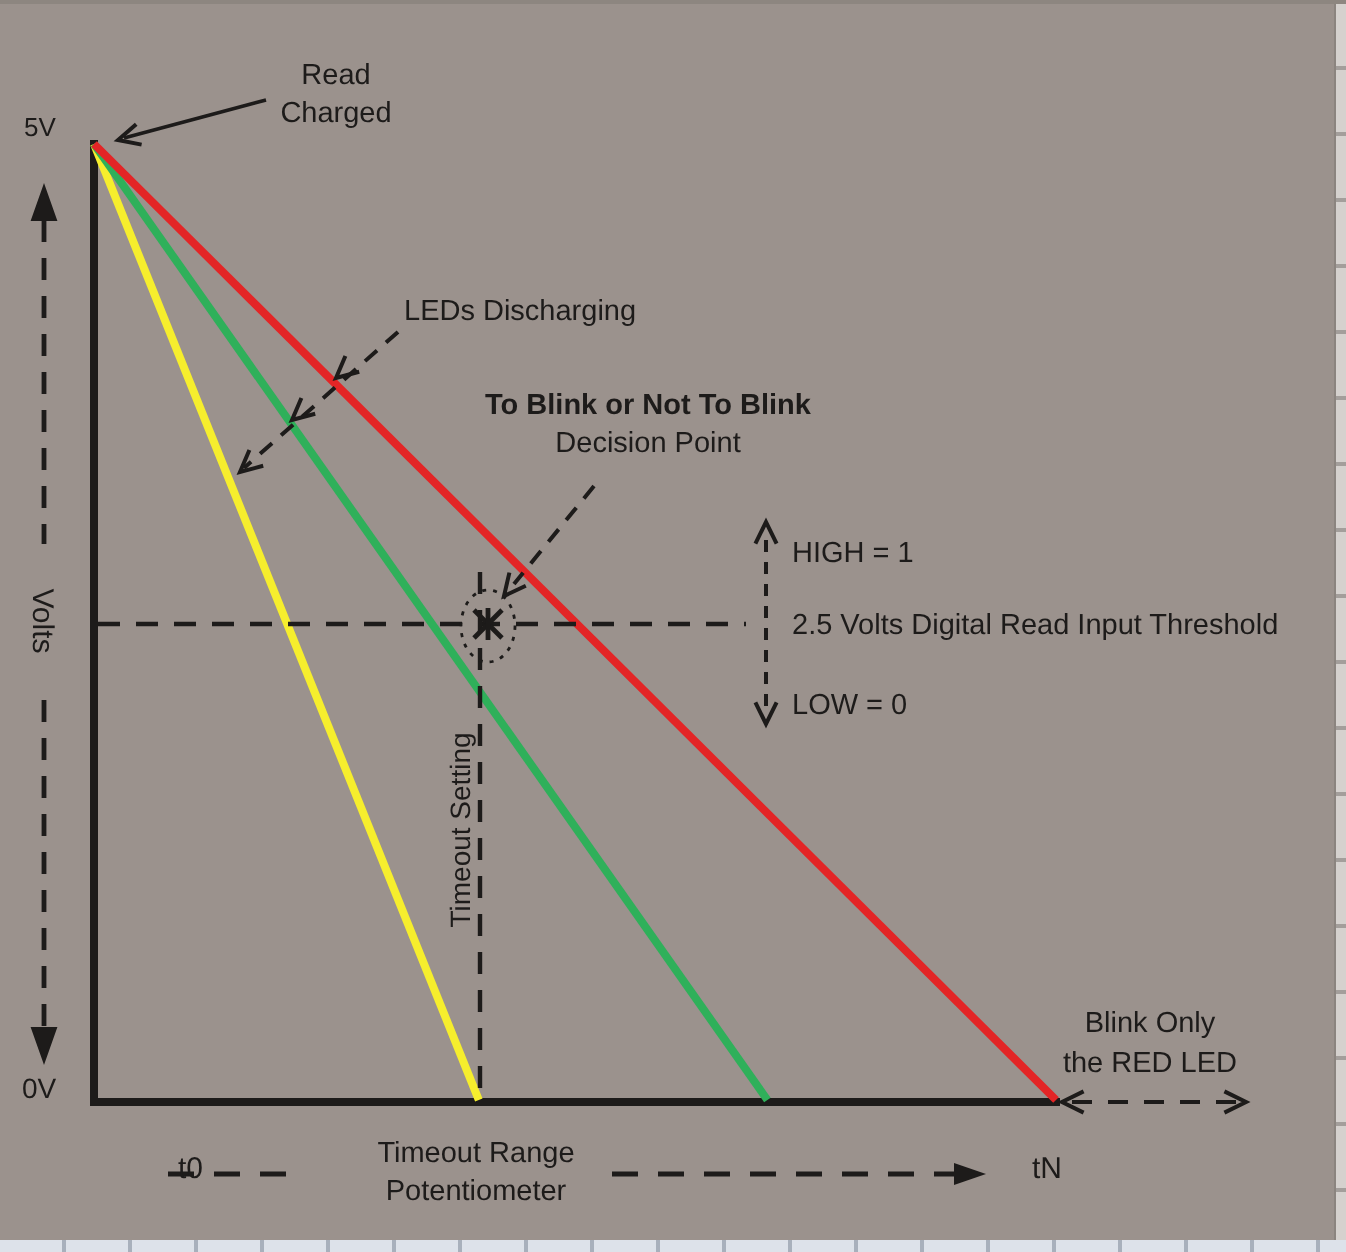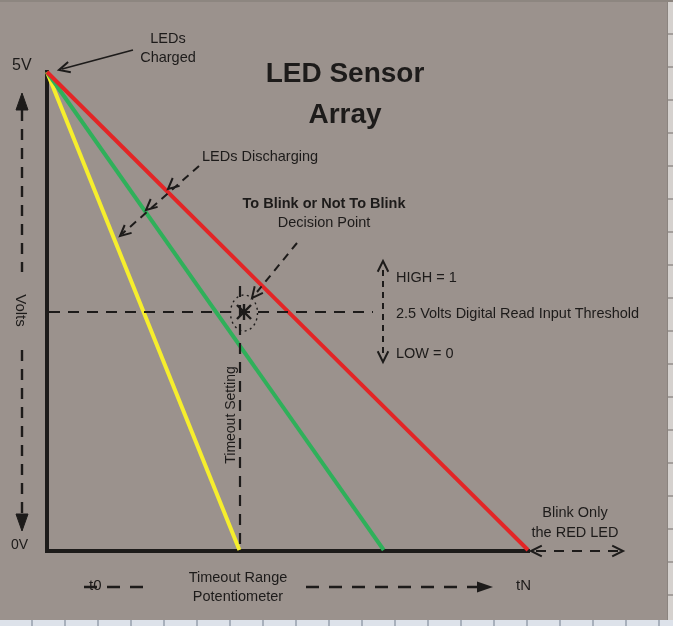--- a/index.html
+++ b/index.html
@@ -86,42 +86,38 @@
         <polyline points="150.7,199.0 146,210 157.6,206.9" stroke="#1d1b1a" stroke-width="2" fill="none"></polyline>
         <polyline points="124.7,225.0 120,236 131.6,232.9" stroke="#1d1b1a" stroke-width="2" fill="none"></polyline>
         <polyline points="254.7,286.3 252,298 262.9,292.9" stroke="#1d1b1a" stroke-width="2" fill="none"></polyline>
         <polyline points="388.3,271.8 383,261 377.7,271.8" stroke="#1d1b1a" stroke-width="2" fill="none"></polyline>
         <polyline points="377.7,351.2 383,362 388.3,351.2" stroke="#1d1b1a" stroke-width="2" fill="none"></polyline>
         <polyline points="541.8,545.7 531,551 541.8,556.3" stroke="#1d1b1a" stroke-width="2" fill="none"></polyline>
         <polyline points="612.2,556.3 623,551 612.2,545.7" stroke="#1d1b1a" stroke-width="2" fill="none"></polyline>
       </g>
   </svg>
 
-  <div class="title">
-    <div>LED Sensor</div>
-    <div>Array</div>
-  </div>
 
   <div class="lbl ctr" style="left:126px;top:29px;width:84px;line-height:19px;">
-    <div>LEDs</div>
+    <div>Read</div>
     <div>Charged</div>
   </div>
 
   <div class="lbl" style="left:202px;top:148px;">LEDs Discharging</div>
 
   <div class="lbl ctr" style="left:223px;top:194px;width:202px;line-height:19px;">
     <div class="bold">To Blink or Not To Blink</div>
     <div>Decision Point</div>
   </div>
 
   <div class="lbl" style="left:396px;top:269px;">HIGH = 1</div>
   <div class="lbl" style="left:396px;top:305px;">2.5 Volts Digital Read Input Threshold</div>
   <div class="lbl" style="left:396px;top:345px;">LOW = 0</div>
 
-  <div class="lbl" style="left:12px;top:56px;font-size:16px;">5V</div>
+  <div class="lbl" style="left:12px;top:56px;font-size:13px;">5V</div>
   <div class="lbl" style="left:11px;top:536px;font-size:14px;">0V</div>
 
   <div class="lbl ctr rot-cw" style="left:-5px;top:302px;width:52px;font-size:15px;">Volts</div>
 
   <div class="lbl ctr rot-ccw" style="left:170px;top:407px;width:120px;font-size:14px;">Timeout Setting</div>
 
   <div class="lbl" style="left:41px;top:576px;font-size:15px;margin-left:48px;">t0</div>
   <div class="lbl" style="left:516px;top:576px;font-size:15px;">tN</div>
 
   <div class="lbl ctr" style="left:158px;top:568px;width:160px;line-height:19px;">

